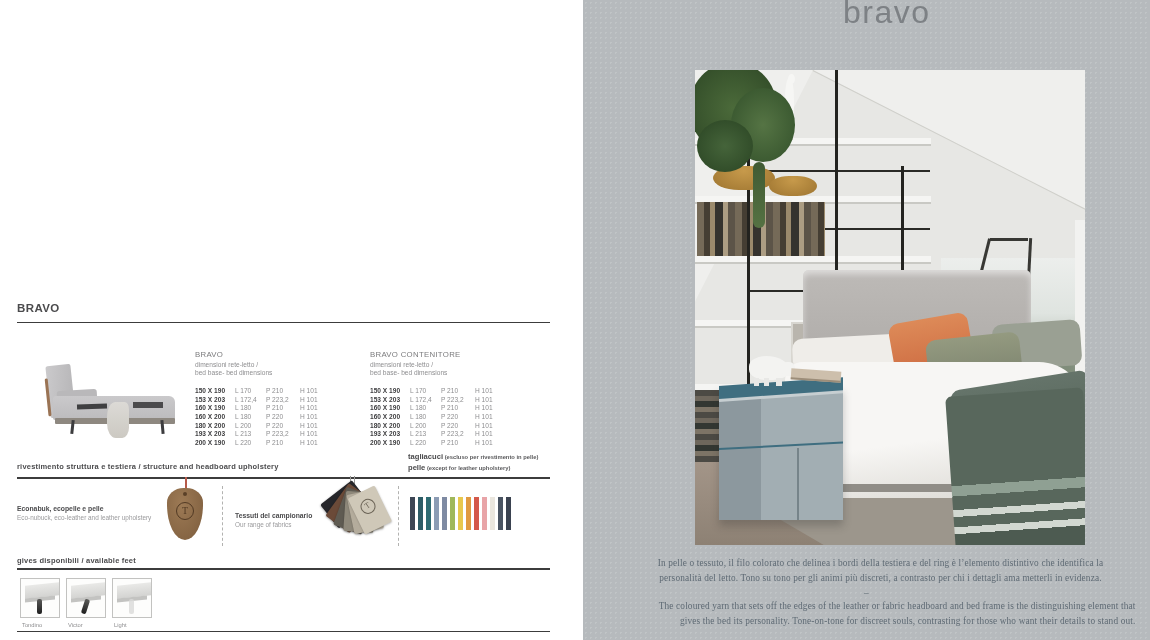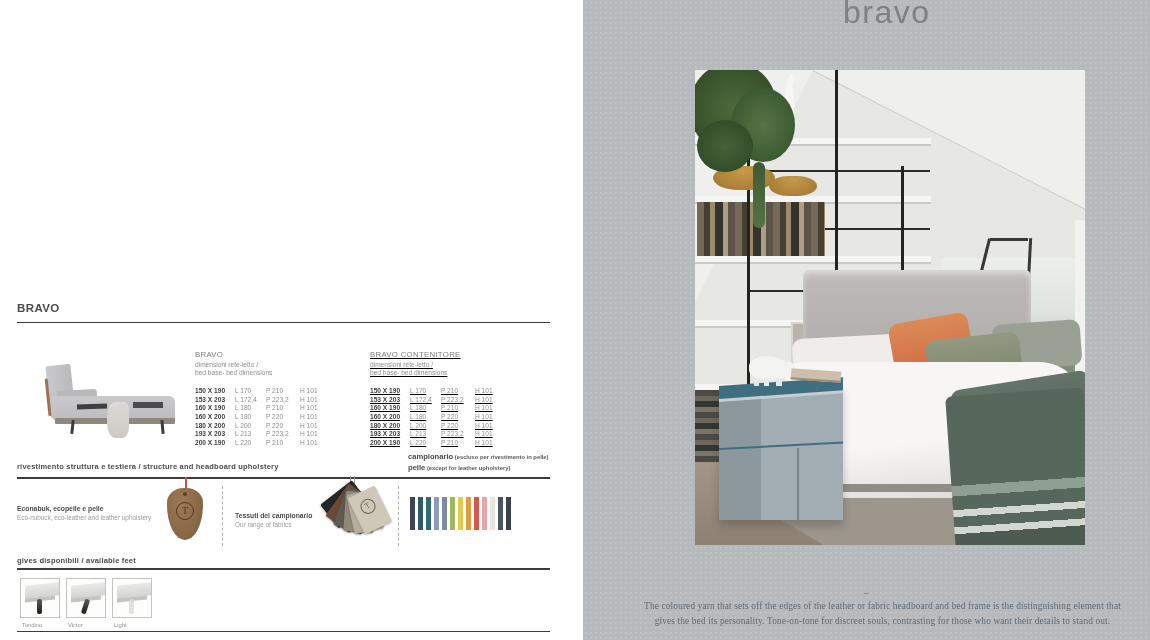--- a/index.html
+++ b/index.html
@@ -75,21 +75,21 @@
   .ph-rhino::before{content:"";position:absolute;right:-6px;top:6px;width:14px;height:14px;border-radius:40%;background:#f3f3f1;}
   .ph-rhino::after{content:"";position:absolute;left:5px;bottom:-6px;width:28px;height:8px;
     background:linear-gradient(90deg,#e8e8e6 0 5px,transparent 5px 10px,#e8e8e6 10px 15px,transparent 15px 22px,#e8e8e6 22px 27px);}
   .ph-book{position:absolute;left:96px;top:300px;width:50px;height:9px;background:#cdbfac;border-bottom:2px solid #9c8d79;transform:rotate(4deg);}
 
   
   .caption{position:absolute;left:50%;transform:translateX(-50%);text-align:center;
     font-family:"Liberation Serif",serif;color:#5e6a74;font-size:9.3px;line-height:14.5px;letter-spacing:.15px;}
   .caption-it{top:556px;width:468px;margin-left:14px;}
   .caption-dash{top:586px;}
-  .caption-en{top:599px;width:486px;margin-left:16px;}
+  .caption-en{top:599px;width:486px;margin-left:26px;text-align:right;}
 
   
   .left-panel{position:absolute;left:0;top:0;width:583px;height:640px;background:#ffffff;}
   .rule{position:absolute;left:17px;width:533px;background:#3c3c3c;}
   .section-heading{position:absolute;left:17px;font-size:11.5px;font-weight:bold;color:#4b4b4d;letter-spacing:.4px;}
   .sub-heading{position:absolute;left:17px;font-size:7.5px;font-weight:bold;color:#4b4b4d;letter-spacing:.2px;}
 
   
   .bed-diagram{position:absolute;left:15px;top:352px;width:165px;height:95px;}
   .bd-headboard{position:absolute;left:33px;top:13px;width:25px;height:52px;border-radius:2px;
@@ -103,21 +103,21 @@
   .bd-item2{position:absolute;left:118px;top:50px;width:30px;height:6px;background:#4b4a4c;}
   .bd-base{position:absolute;left:40px;top:66px;width:120px;height:6px;background:#8e8880;border-radius:1px;}
   .bd-blanket{position:absolute;left:92px;top:50px;width:22px;height:36px;border-radius:40% 20% 30% 40%;
     background:linear-gradient(#dcdad6,#ccc9c2);}
   .bd-foot{position:absolute;width:3px;height:14px;background:#3c3c3e;}
 
   
   .spec-tables{position:absolute;left:0;top:350px;width:583px;height:100px;}
   .spec-table{position:absolute;top:0;width:150px;}
   .spec-table:nth-child(1){left:195px;}
-  .spec-table:nth-child(2){left:370px;text-decoration:underline;}
+  .spec-table:nth-child(2){left:370px;}
   .st-title{font-size:7.8px;color:#7b7b7d;letter-spacing:.3px;margin-bottom:2px;}
   .st-sub{font-size:6.6px;color:#8e8e90;line-height:8.4px;}
   .st-rows{margin-top:9px;}
   .st-row{display:flex;font-size:6.6px;line-height:8.7px;color:#8e8e90;}
   .st-row .c1{width:40px;font-weight:bold;color:#3d3d3f;}
   .st-row .c2{width:31px;}
   .st-row .c3{width:34px;}
   .st-row .c4{width:26px;}
 
   
@@ -283,21 +283,21 @@
               <span class="c2">L 220</span>
               <span class="c3">P 210</span>
               <span class="c4">H 101</span>
             </div>
           </div>
         </div>
       </div>
 
     <div class="sub-heading" style="top:462px;">rivestimento struttura e testiera / structure and headboard upholstery</div>
     <div class="piping-note">
-      <div><b>campionario</b><span class="small"> (escluso per rivestimento in pelle)</span></div>
+      <div><b>tagliacuci</b><span class="small"> (escluso per rivestimento in pelle)</span></div>
       <div><b>pelle</b><span class="small"> (except for leather upholstery)</span></div>
     </div>
     <div class="rule" style="top:477px;height:2px;"></div>
 
     <div class="label-pair" style="left:17px;top:505px;">
       <div class="lp-name">Econabuk, ecopelle e pelle</div>
       <div class="lp-desc">Eco-nubuck, eco-leather and leather upholstery</div>
     </div>
 
     <div class="tag-string"></div>
@@ -431,16 +431,17 @@
       <div class="ph-stand">
         <div class="ph-stand-top"></div>
         <div class="ph-stand-rim"></div>
         <div class="ph-stand-groove"></div>
         <div class="ph-stand-split"></div>
       </div>
       <div class="ph-rhino"></div>
       <div class="ph-book"></div>
     </div>
 
+    <div class="caption caption-it">In pelle o tessuto, il filo colorato che delinea i bordi della testiera e del ring è l’elemento distintivo che identifica la personalità del letto. Tono su tono per gli animi più discreti, a contrasto per chi i dettagli ama metterli in evidenza.</div>
     <div class="caption caption-dash">–</div>
     <div class="caption caption-en">The coloured yarn that sets off the edges of the leather or fabric headboard and bed frame is the distinguishing element that gives the bed its personality. Tone-on-tone for discreet souls, contrasting for those who want their details to stand out.</div>
   </div>
 </div>
 
 </body></html>

